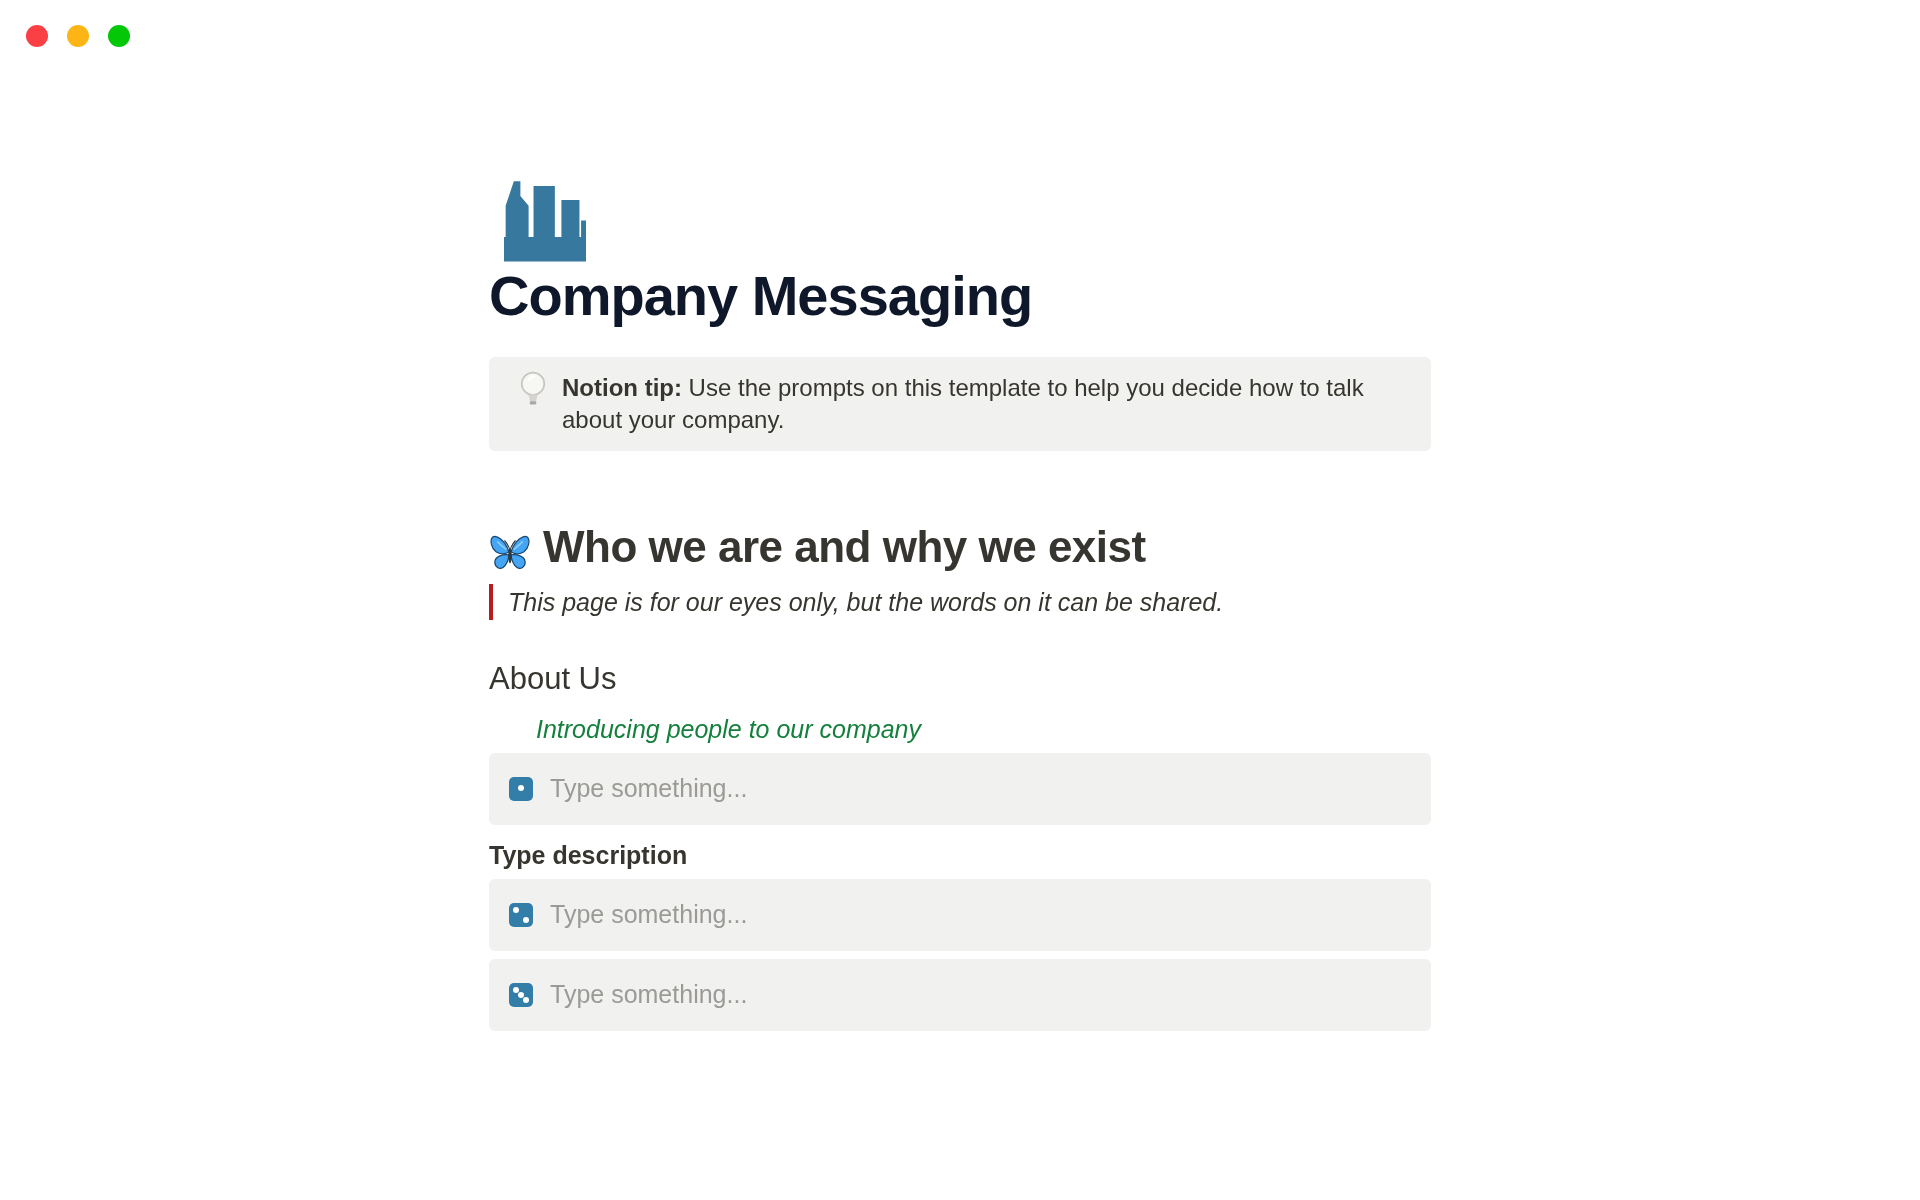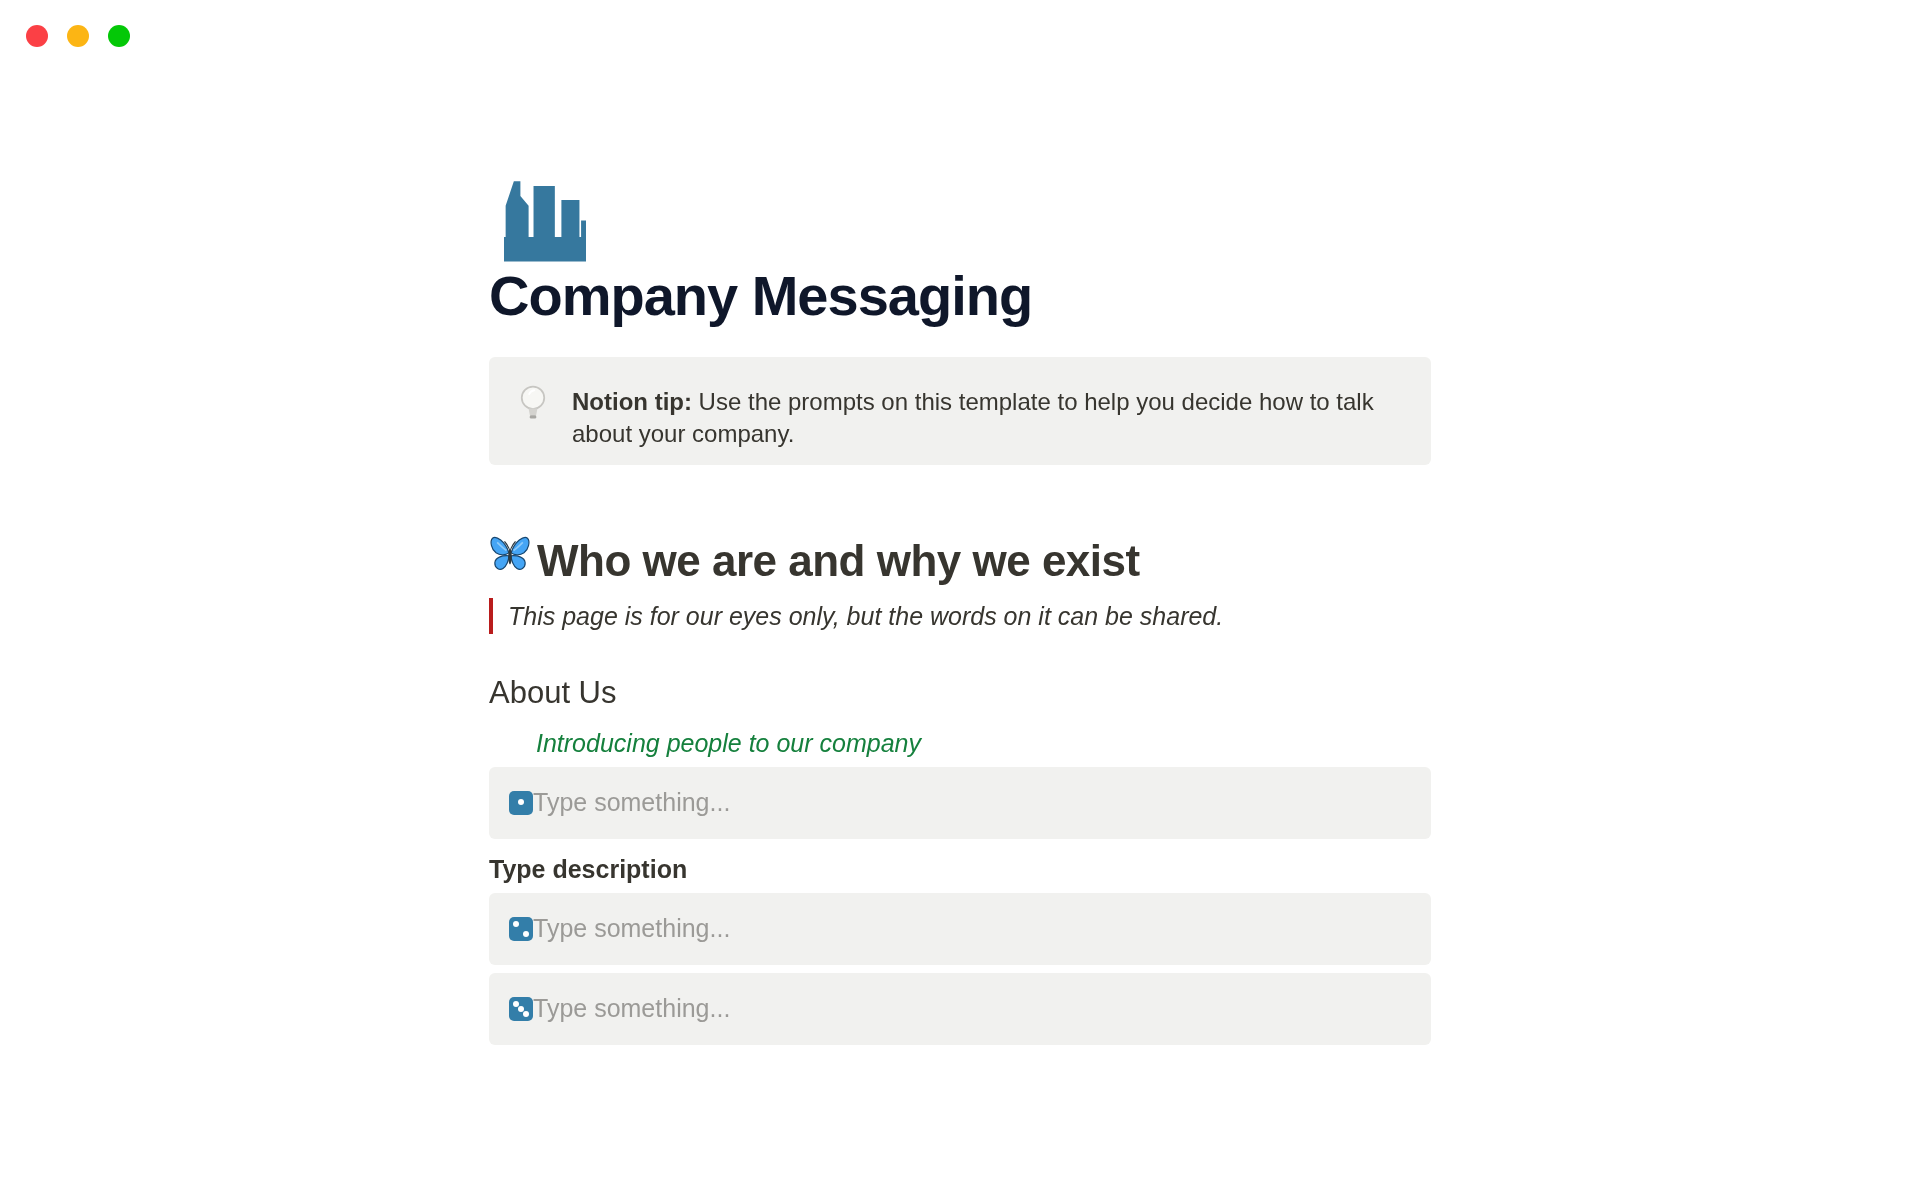--- a/index.html
+++ b/index.html
@@ -19,49 +19,49 @@
   .page-icon { display: block; width: 82px; height: 83px; margin: 179px 0 0 15px; cursor: pointer; }
 
   .page-title {
     font-size: 56px; font-weight: 700; letter-spacing: -1px;
     line-height: 1.2; color: #0f172a;
   }
 
   .callout-tip {
     margin-top: 28px;
     background: #F1F1EF; border-radius: 6px;
-    padding: 29px 26px 15px 29px;
-    display: flex; align-items: flex-start; gap: 24px;
+    padding: 15px 26px 15px 29px;
+    display: flex; align-items: flex-start; gap: 14px;
     font-size: 24px; line-height: 32px; color: #37352F;
   }
   .callout-tip .bulb { flex: 0 0 auto; width: 30px; height: 40px; margin-top: -2px; }
   .callout-tip b { font-weight: 700; }
 
-  .h1-row { margin-top: 68px; display: flex; align-items: flex-start; gap: 6px; }
+  .h1-row { margin-top: 68px; display: flex; align-items: flex-end; gap: 12px; }
   .h1-row .butterfly { width: 42px; height: 42px; flex: 0 0 auto; }
   .h1-text { font-size: 44px; font-weight: 700; letter-spacing: -0.5px; line-height: 1.25; }
 
   .quote {
     margin-top: 10px;
     border-left: 4px solid #b91c1c;
     padding: 2px 0 2px 15px;
     font-size: 25px; font-style: italic; line-height: 32px; color: #37352F;
   }
 
   .h2-text { margin-top: 40px; font-size: 31px; font-weight: 400; line-height: 1.25; }
 
   .subtitle { margin-top: 14px; font-size: 25px; font-style: italic; color: #15803d; line-height: 32px; margin-left: 47px; }
 
   .field-label { margin-top: 14px; font-size: 25px; font-weight: 700; line-height: 32px; }
   .field-label.first { margin-top: 12px; }
 
   .field-box {
     margin-top: 8px; height: 72px;
     background: #F1F1EF; border-radius: 6px;
-    display: flex; align-items: center; 
+    display: flex; align-items: center; gap: 17px;
     padding: 15px 20px; cursor: text;
   }
   .placeholder { font-size: 25px; color: #9B9A97; }
 
   
   .die { position: relative; width: 24px; height: 24px; border-radius: 5px; background: #337EA9; flex: 0 0 auto; }
   .die i { position: absolute; width: 6px; height: 6px; border-radius: 50%; background: #ffffff; }
   .die.d1 i.c  { left: 9px;  top: 8px; }
   .die.d2 i.tl { left: 4px;  top: 4px; }
   .die.d2 i.br { left: 14px; top: 14px; }

